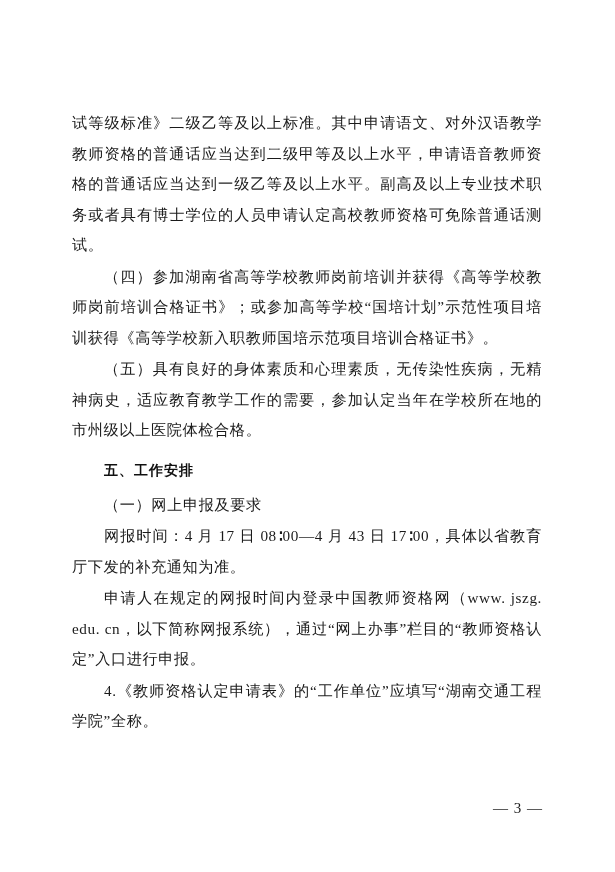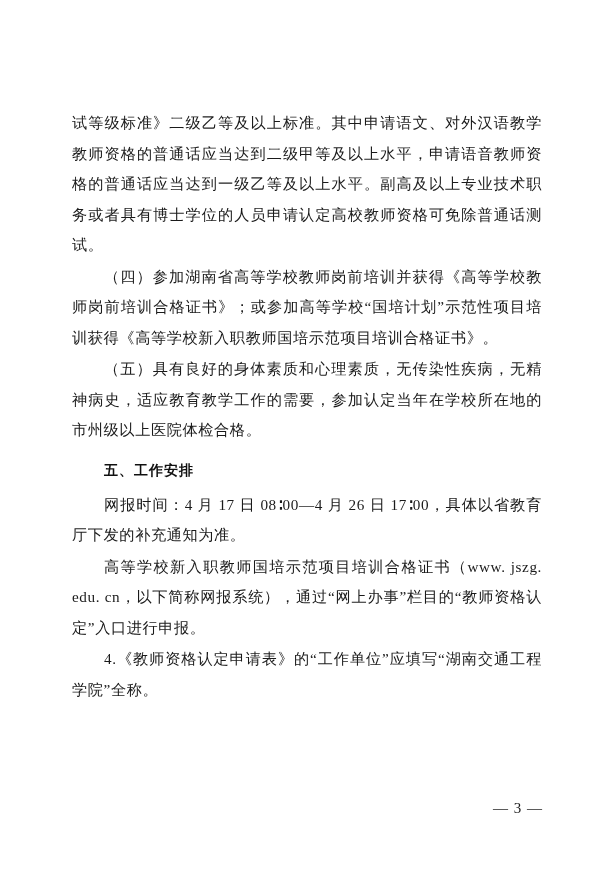--- a/index.html
+++ b/index.html
@@ -66,24 +66,25 @@
   <div class="doc-body">
 
     <p class="noindent">试等级标准》二级乙等及以上标准。其中申请语文、对外汉语教学教师资格的普通话应当达到二级甲等及以上水平，申请语音教师资格的普通话应当达到一级乙等及以上水平。副高及以上专业技术职务或者具有博士学位的人员申请认定高校教师资格可免除普通话测试。</p>
 
     <p class="indent">（四）参加湖南省高等学校教师岗前培训并获得《高等学校教师岗前培训合格证书》；或参加高等学校“国培计划”示范性项目培训获得《高等学校新入职教师国培示范项目培训合格证书》。</p>
 
     <p class="indent">（五）具有良好的身体素质和心理素质，无传染性疾病，无精神病史，适应教育教学工作的需要，参加认定当年在学校所在地的市州级以上医院体检合格。</p>
 
     <h2 class="section">五、工作安排</h2>
 
+    <p class="indent">（一）网上申报及要求</p>
 
-    <p class="indent">网报时间：4 月 17 日 08∶00—4 月 26 日 17∶00，具体以省教育厅下发的补充通知为准。</p>
+    <p class="indent">网报时间：4 月 17 日 08∶00—4 月 43 日 17∶00，具体以省教育厅下发的补充通知为准。</p>
 
-    <p class="indent">高等学校新入职教师国培示范项目培训合格证书（www. jszg. edu. cn，以下简称网报系统），通过“网上办事”栏目的“教师资格认定”入口进行申报。</p>
+    <p class="indent">申请人在规定的网报时间内登录中国教师资格网（www. jszg. edu. cn，以下简称网报系统），通过“网上办事”栏目的“教师资格认定”入口进行申报。</p>
 
     <p class="indent">4.《教师资格认定申请表》的“工作单位”应填写“湖南交通工程学院”全称。</p>
 
 
   </div>
 
   <div class="pagenum">— 3 —</div>
 </div>
 
 </body></html>

